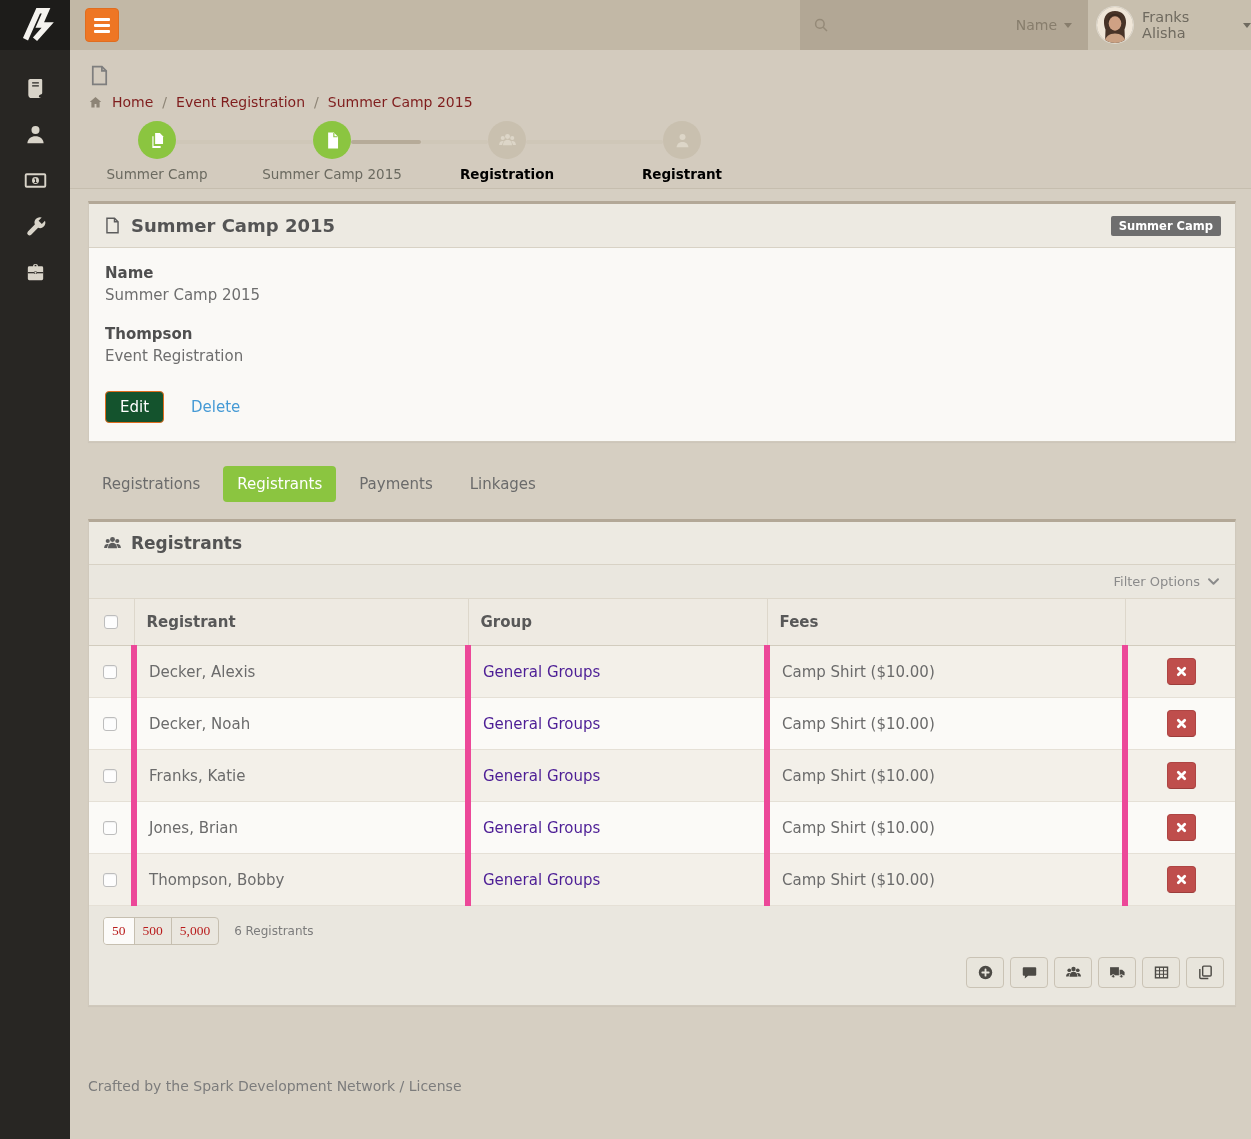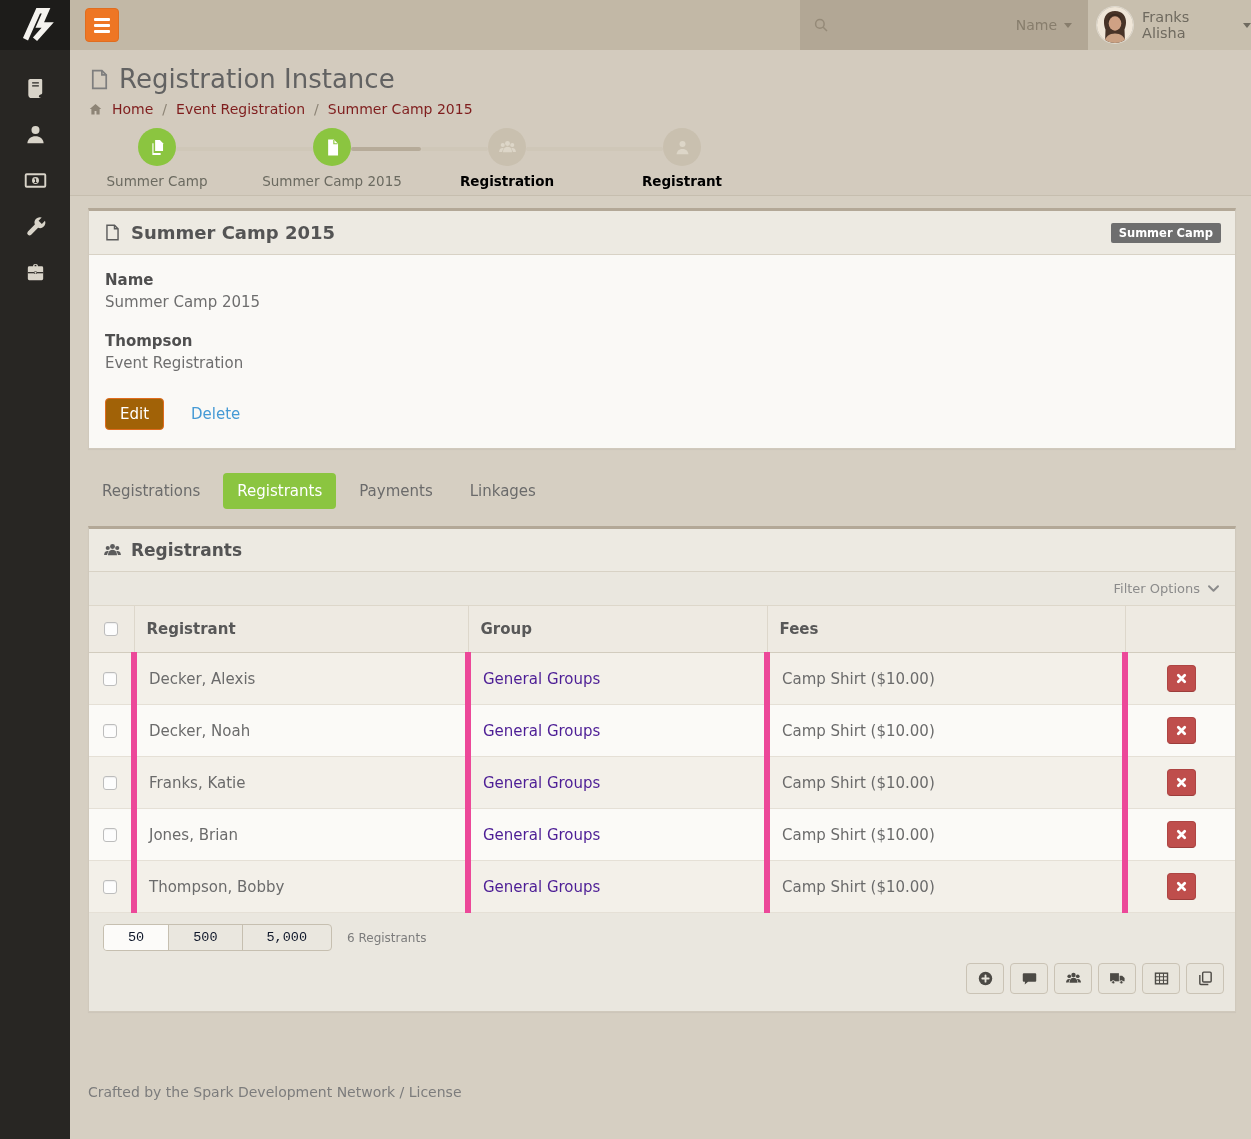--- a/index.html
+++ b/index.html
@@ -64,21 +64,21 @@
     box-shadow:0 1px 1px rgba(0,0,0,.04); }
   .panel-heading { background:#edeae2; border-bottom:1px solid #d8d2c5; padding:11px 14px; display:flex; align-items:center; gap:9px;
     font-size:18px; font-weight:bold; color:#545454; }
   .panel-heading svg { width:19px; height:19px; color:#5c5c5c; }
   .badge { margin-left:auto; background:#6e6e6e; color:#fff; font-size:11.5px; font-weight:bold; padding:3px 8px; border-radius:2px; }
   .panel-body { background:#faf9f6; padding:16px; }
   .field-label { font-weight:bold; color:#4f4f4f; font-size:15px; }
   .field-value { color:#6e6e6e; font-size:15px; margin-top:4px; }
   .field { margin-bottom:21px; }
   .btn-row { margin-top:26px; padding-bottom:2px; display:flex; align-items:center; gap:27px; }
-  .btn-edit { background:#a16207; border:1px solid #df6c1e; color:#fff; font:inherit; font-size:15px; padding:6px 14px; border-radius:4px; }
+  .btn-edit { background:#14532d; border:1px solid #df6c1e; color:#fff; font:inherit; font-size:15px; padding:6px 14px; border-radius:4px; }
   .link-delete { color:#459ad5; font-size:15px; text-decoration:none; }
 
   
   .tabs { margin:24px 15px 0 18px; display:flex; align-items:center; gap:9px; }
   .tab { padding:9px 14px; font-size:15px; color:#6b6b6b; border-radius:4px; }
   .tab.active { background:#8bc540; color:#fff; }
 
   
   .panel2 { margin-top:17px; }
   .panel2 .panel-heading { font-size:17px; }
@@ -94,21 +94,21 @@
   tbody tr:nth-child(odd)  { background:#f3f0e9; }
   tbody tr:nth-child(even) { background:#fbfaf7; }
   .cb { width:14px; height:14px; border:1px solid #bdbdbd; border-radius:3px; background:#fdfdfd; box-shadow:inset 0 1px 1px rgba(0,0,0,.06); margin:0 auto; }
   a.group-link { color:#4c1d95; text-decoration:none; }
   .x-btn { width:29px; height:27px; background:#bf4e4c; border:1px solid #ae4543; border-bottom-color:#9c3d3b; border-radius:4px;
     display:flex; align-items:center; justify-content:center; margin:0 auto; }
   .x-btn svg { width:11px; height:11px; }
 
   .paging { background:#eae7df; padding:11px 14px 5px; display:flex; align-items:center; gap:15px; }
   .size-group { display:flex; border:1px solid #c6bfb0; border-radius:4px; overflow:hidden; }
-  .size-btn { padding:5px 24px; font-size:13.5px; color:#0f172a; border-right:1px solid #c6bfb0; background:transparent; font-family:Liberation Mono, monospace; border-top:none; border-bottom:none; border-left:none; }
+  .size-btn { padding:5px 8px; font-size:13.5px; color:#b91c1c; border-right:1px solid #c6bfb0; background:transparent; font-family:Liberation Serif, serif; border-top:none; border-bottom:none; border-left:none; }
   .size-btn:last-child { border-right:none; }
   .size-btn.active { background:#fcfbf9; }
   .count { font-size:12px; color:#7c7c7c; }
 
   .grid-actions { background:#eae7df; padding:7px 11px 17px; display:flex; justify-content:flex-end; gap:6px; }
   .ga-btn { width:38px; height:31px; background:#e8e5dc; border:1px solid #cac3b5; border-radius:4px;
     display:flex; align-items:center; justify-content:center; color:#4c4a45; }
   .ga-btn svg { width:17px; height:17px; }
 
   .footer { margin:72px 0 0 18px; font-size:14px; color:#7c7c7c; }
@@ -202,21 +202,20 @@
 
 <div class="content" data-interactable="false">
 
   <div class="top-strip" data-interactable="false">
     <div class="page-header">
       <div class="page-title" data-interactable="false">
         <svg viewBox="0 0 24 24" fill="none" stroke="currentColor" stroke-width="1.8" data-interactable="false">
           <path d="M5 2.8h9.5L19 7.2v14H5z"></path>
             <path d="M14.5 2.8v4.4H19"></path>
         </svg>
-        <span data-interactable="false">Registration Instance</span>
       </div>
       <div class="breadcrumb" data-interactable="false">
         <svg viewBox="0 0 24 24" fill="currentColor" data-interactable="false">
           <path d="M12 3.2 2.8 11h2.6v9h5.1v-5.5h3V20h5.1v-9h2.6z"></path>
         </svg>
         <a class="crumb" data-interactable="true">Home</a>
         <span data-interactable="false">/</span>
         <a class="crumb" data-interactable="true">Event Registration</a>
         <span data-interactable="false">/</span>
         <span class="crumb" data-interactable="false">Summer Camp 2015</span>

